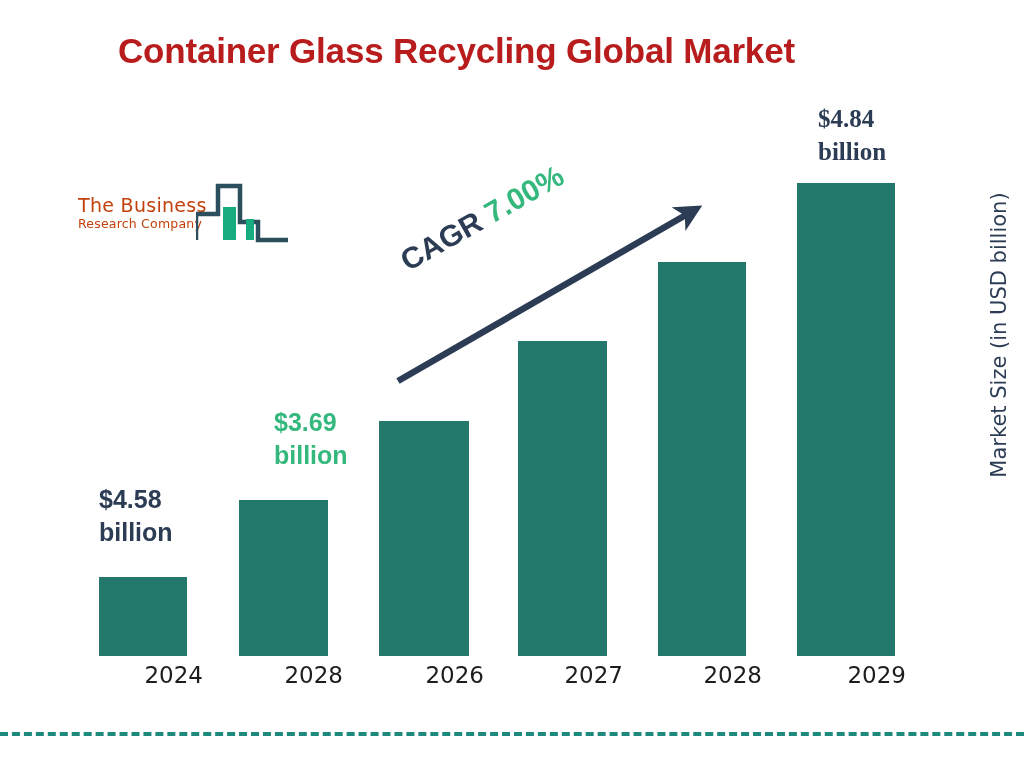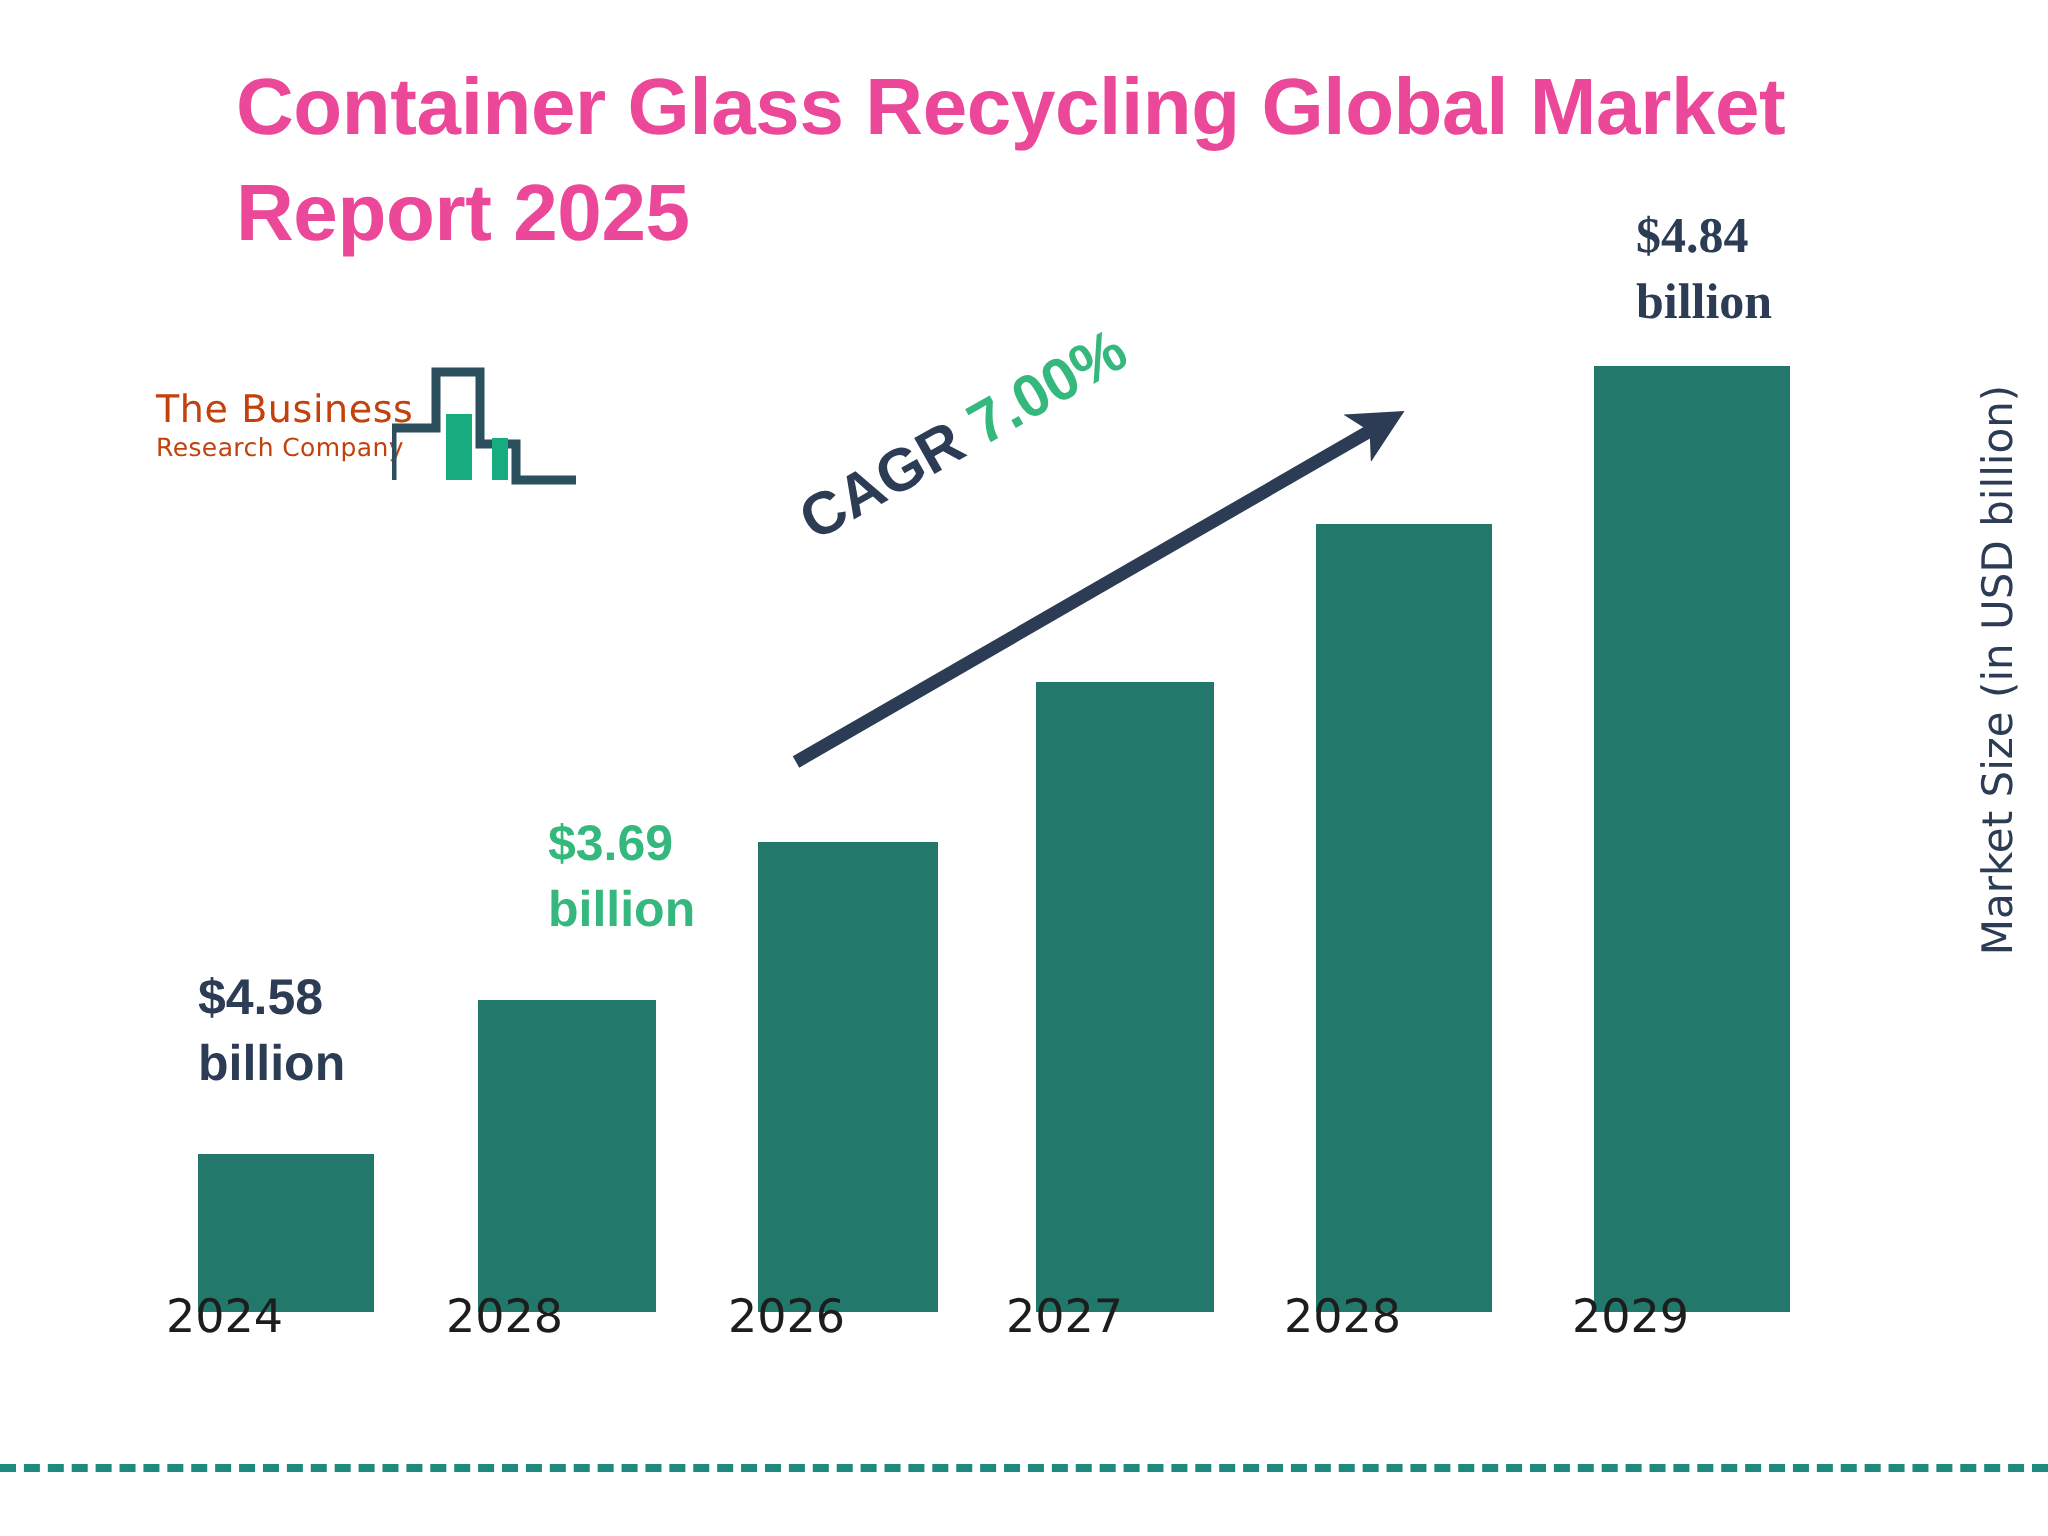--- a/index.html
+++ b/index.html
@@ -20,24 +20,24 @@
     position: absolute;
     inset: 0;
   }
 
   
   .chart-title {
     position: absolute;
     left: 118px;
     top: 28px;
     width: 800px;
-    font-size: 40px;
+    font-size: 35px;
     font-weight: bold;
     line-height: 1.32;
-    color: #ec4899;
+    color: #b91c1c;
     letter-spacing: -0.2px;
   }
 
   
   .logo-wrap {
     position: absolute;
     left: 78px;
     top: 178px;
     width: 210px;
     height: 78px;
@@ -72,22 +72,22 @@
   
   .bar {
     position: absolute;
     background: #22796b;
   }
   .tick-label {
     position: absolute;
     font-family: "DejaVu Sans", sans-serif;
     font-size: 23px;
     color: #1d1d1d;
-    text-align: left;
-    top: 646px;
+    text-align: right;
+    top: 662px;
     width: 120px;
   }
 
   
   .value-label {
     position: absolute;
     font-size: 25px;
     font-weight: bold;
     line-height: 1.30;
     white-space: pre-line;
@@ -142,21 +142,20 @@
     border-top: 4px dashed #1d8a7d;
   }
 </style>
 </head>
 <body>
 
 <div class="canvas">
 
   <div class="chart-title">
     <div>Container Glass Recycling Global Market</div>
-    <div>Report 2025</div>
   </div>
 
   <div class="logo-wrap">
     <div class="logo-text">
       <div class="logo-line1">The Business</div>
       <div class="logo-line2">Research Company</div>
     </div>
     <svg class="logo-mark" width="92" height="72" viewBox="0 0 92 72">
 
       <polyline points="0,62 0,36 22,36 22,8 44,8 44,44 62,44 62,62 92,62" fill="none" stroke="#2b4f5c" stroke-width="4.5" stroke-linejoin="miter" stroke-linecap="butt"></polyline>

